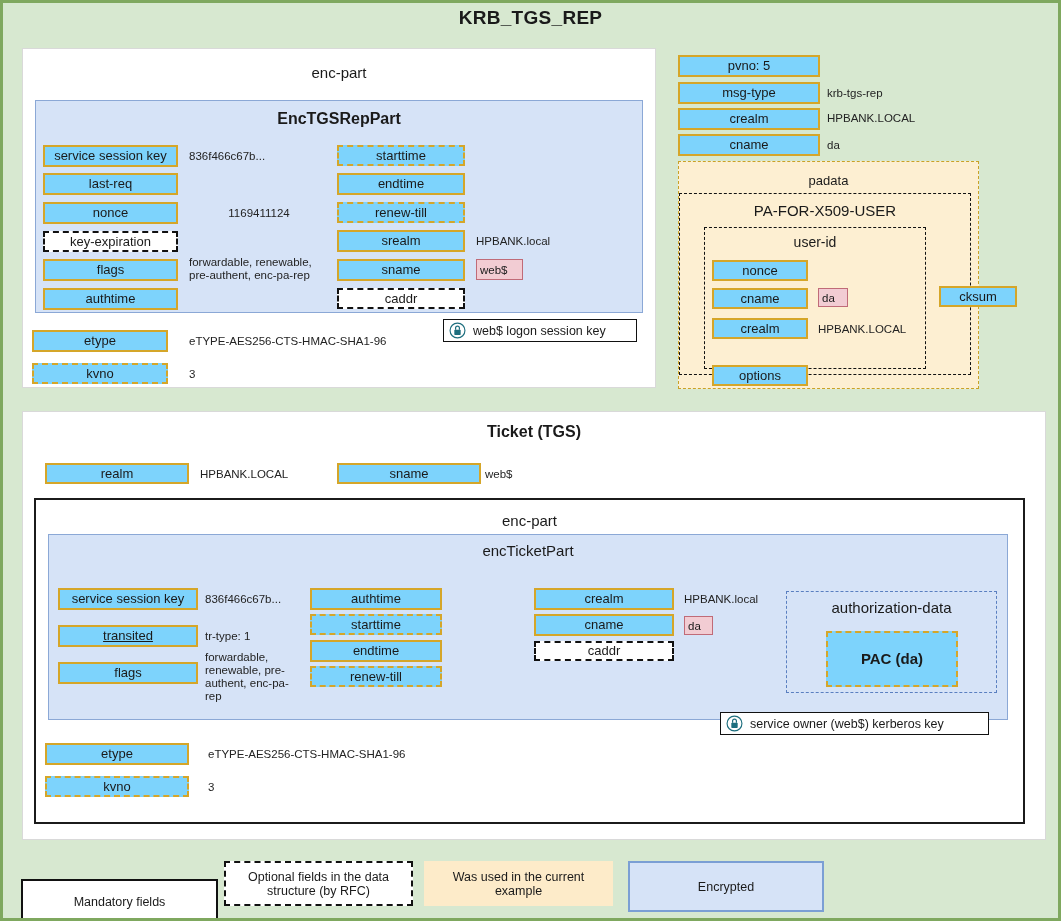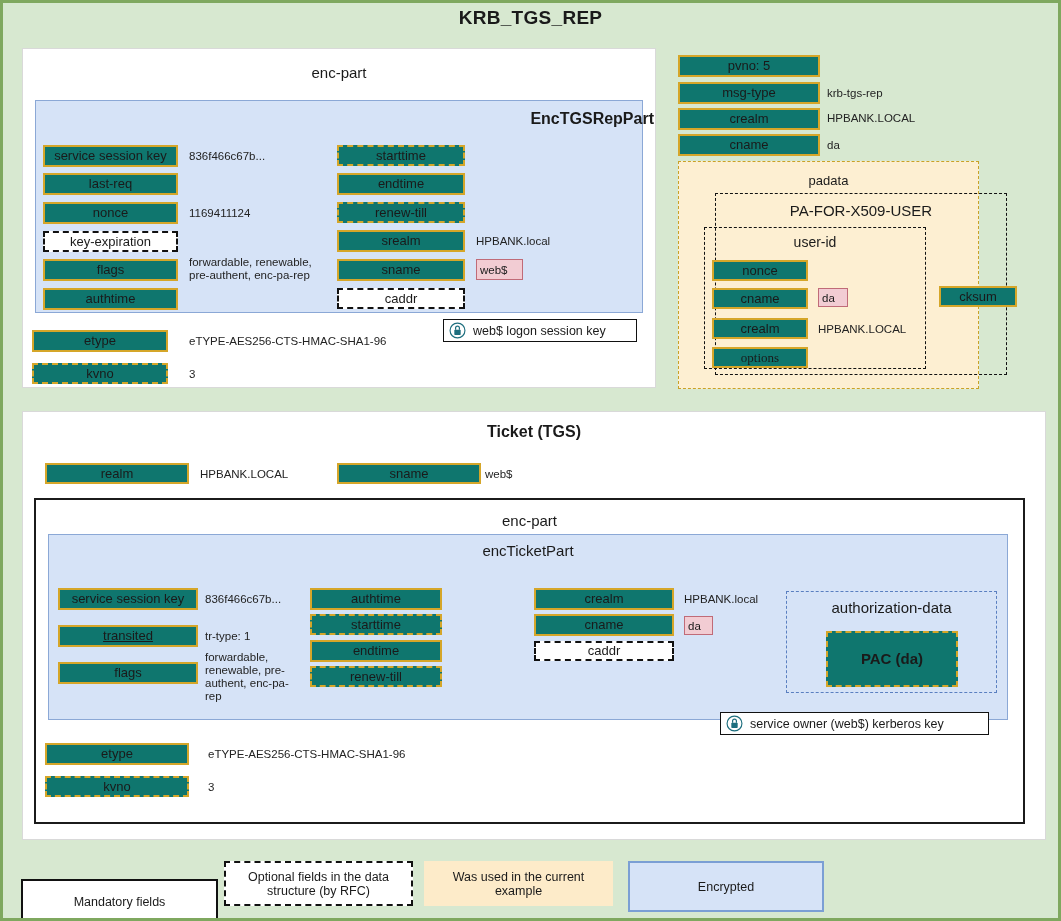--- a/index.html
+++ b/index.html
@@ -29,21 +29,21 @@
   .blue-panel{background:#d6e3f7;border:1px solid #8ba8d6;}
 
   
   .panel-head{
     width:100%;text-align:center;font-size:15px;
   }
   .panel-head.bold{font-weight:bold;font-size:16px;}
 
   
   .fld{
-    background:#0f766e;border:2px solid #d5a629;
+    background:#7dd3fc;border:2px solid #d5a629;
     font-size:13px;display:flex;align-items:center;justify-content:center;
     text-align:center;line-height:1.05;
   }
   .fld.dash-gold{border:2px dashed #d5a629;}
   .fld.dash-black{background:#ffffff;border:2px dashed #111111;}
 
   
   .val{font-size:11.5px;line-height:13px;color:#232323;}
 
   
@@ -80,36 +80,36 @@
 </head>
 <body>
 
 <div class="abs" id="page-title">KRB_TGS_REP</div>
 
 <div class="abs white-panel" style="left:19px;top:45px;width:634px;height:340px;">
   <div class="abs panel-head" style="left:0;top:15px;">enc-part</div>
 </div>
 
 <div class="abs blue-panel" style="left:32px;top:97px;width:608px;height:213px;">
-  <div class="abs panel-head bold" style="left:12px;top:9px;text-align:right;">EncTGSRepPart</div>
+  <div class="abs panel-head bold" style="left:0;top:9px;">EncTGSRepPart</div>
 </div>
 
 <div class="abs fld" style="left:40px;top:142px;width:135px;height:22px;">
     <span>service session key</span>
   </div>
 <div class="abs val" style="left:186px;top:147px;width:140px;">836f466c67b...</div>
 
 <div class="abs fld" style="left:40px;top:170px;width:135px;height:22px;">
     <span>last-req</span>
   </div>
 
 <div class="abs fld" style="left:40px;top:199px;width:135px;height:22px;">
     <span>nonce</span>
   </div>
-<div class="abs val" style="left:186px;top:204px;width:140px;">1169411124</div>
+<div class="abs val" style="left:186px;top:204px;width:140px;text-align:center;">1169411124</div>
 
 <div class="abs fld dash-black" style="left:40px;top:228px;width:135px;height:21px;">
     <span>key-expiration</span>
   </div>
 
 <div class="abs fld" style="left:40px;top:256px;width:135px;height:22px;">
     <span>flags</span>
   </div>
 <div class="abs val" style="left:186px;top:253px;width:140px;">forwardable, renewable, pre-authent, enc-pa-rep</div>
 
@@ -176,21 +176,21 @@
 
 <div class="abs fld" style="left:675px;top:131px;width:142px;height:22px;">
     <span>cname</span>
   </div>
 <div class="abs val" style="left:824px;top:136px;width:120px;">da</div>
 
 <div class="abs dash-box" style="left:675px;top:158px;width:301px;height:228px;">
   <div class="abs box-title" style="left:0;top:11px;font-size:13px;">padata</div>
 </div>
 
-<div class="abs dash-box-black" style="left:712px;top:190px;width:292px;height:182px;">
+<div class="abs dash-box-black" style="left:676px;top:190px;width:292px;height:182px;">
   <div class="abs box-title" style="left:0;top:8px;font-size:15px;">PA-FOR-X509-USER</div>
 </div>
 
 <div class="abs dash-box-black" style="left:701px;top:224px;width:222px;height:142px;">
   <div class="abs box-title" style="left:0;top:6px;font-size:14px;">user-id</div>
 </div>
 
 <div class="abs fld" style="left:709px;top:257px;width:96px;height:21px;">
     <span>nonce</span>
   </div>
@@ -198,21 +198,21 @@
 <div class="abs fld" style="left:709px;top:285px;width:96px;height:21px;">
     <span>cname</span>
   </div>
 <div class="abs pink" style="left:815px;top:285px;width:30px;height:19px;">da</div>
 
 <div class="abs fld" style="left:709px;top:315px;width:96px;height:21px;">
     <span>crealm</span>
   </div>
 <div class="abs val" style="left:815px;top:320px;width:110px;">HPBANK.LOCAL</div>
 
-<div class="abs fld" style="left:709px;top:344px;width:96px;height:21px;font-family:Liberation Serif, serif;">
+<div class="abs fld" style="left:709px;top:362px;width:96px;height:21px;">
     <span>options</span>
   </div>
 
 <div class="abs fld" style="left:936px;top:283px;width:78px;height:21px;">
     <span>cksum</span>
   </div>
 
 <div class="abs white-panel" style="left:19px;top:408px;width:1024px;height:429px;">
   <div class="abs panel-head bold" style="left:0;top:11px;font-size:16px;">Ticket (TGS)</div>
 </div>

